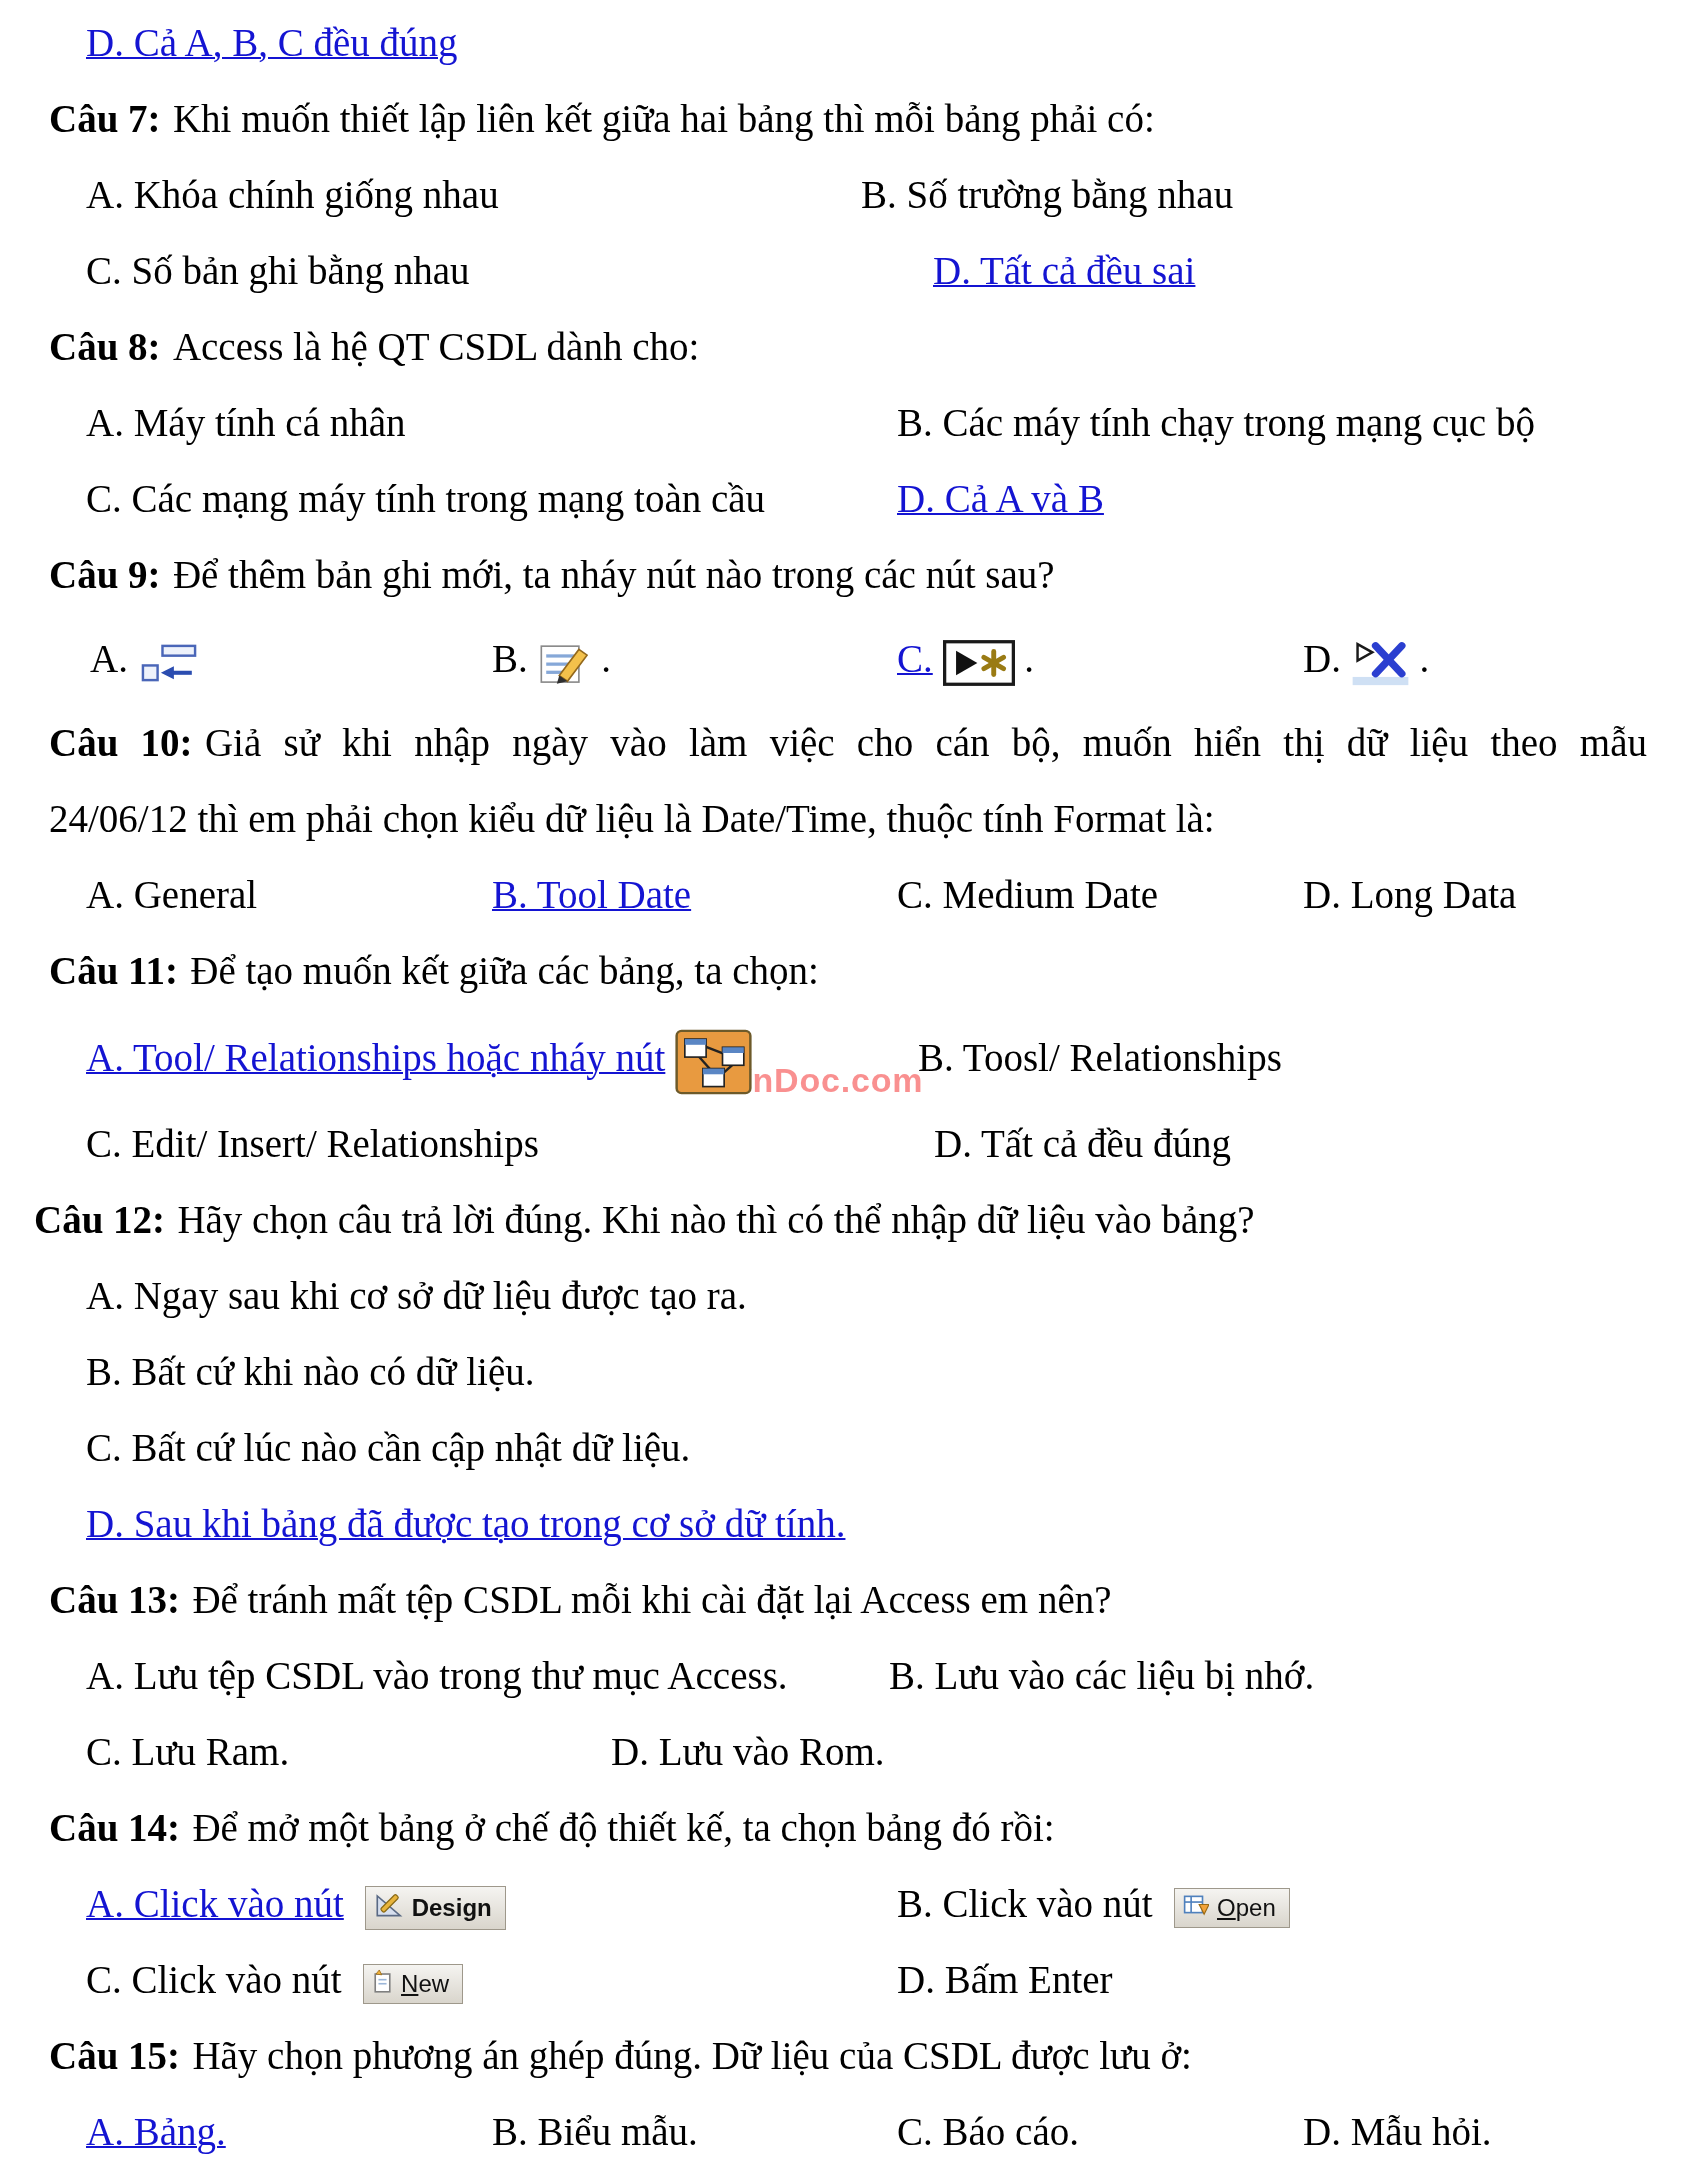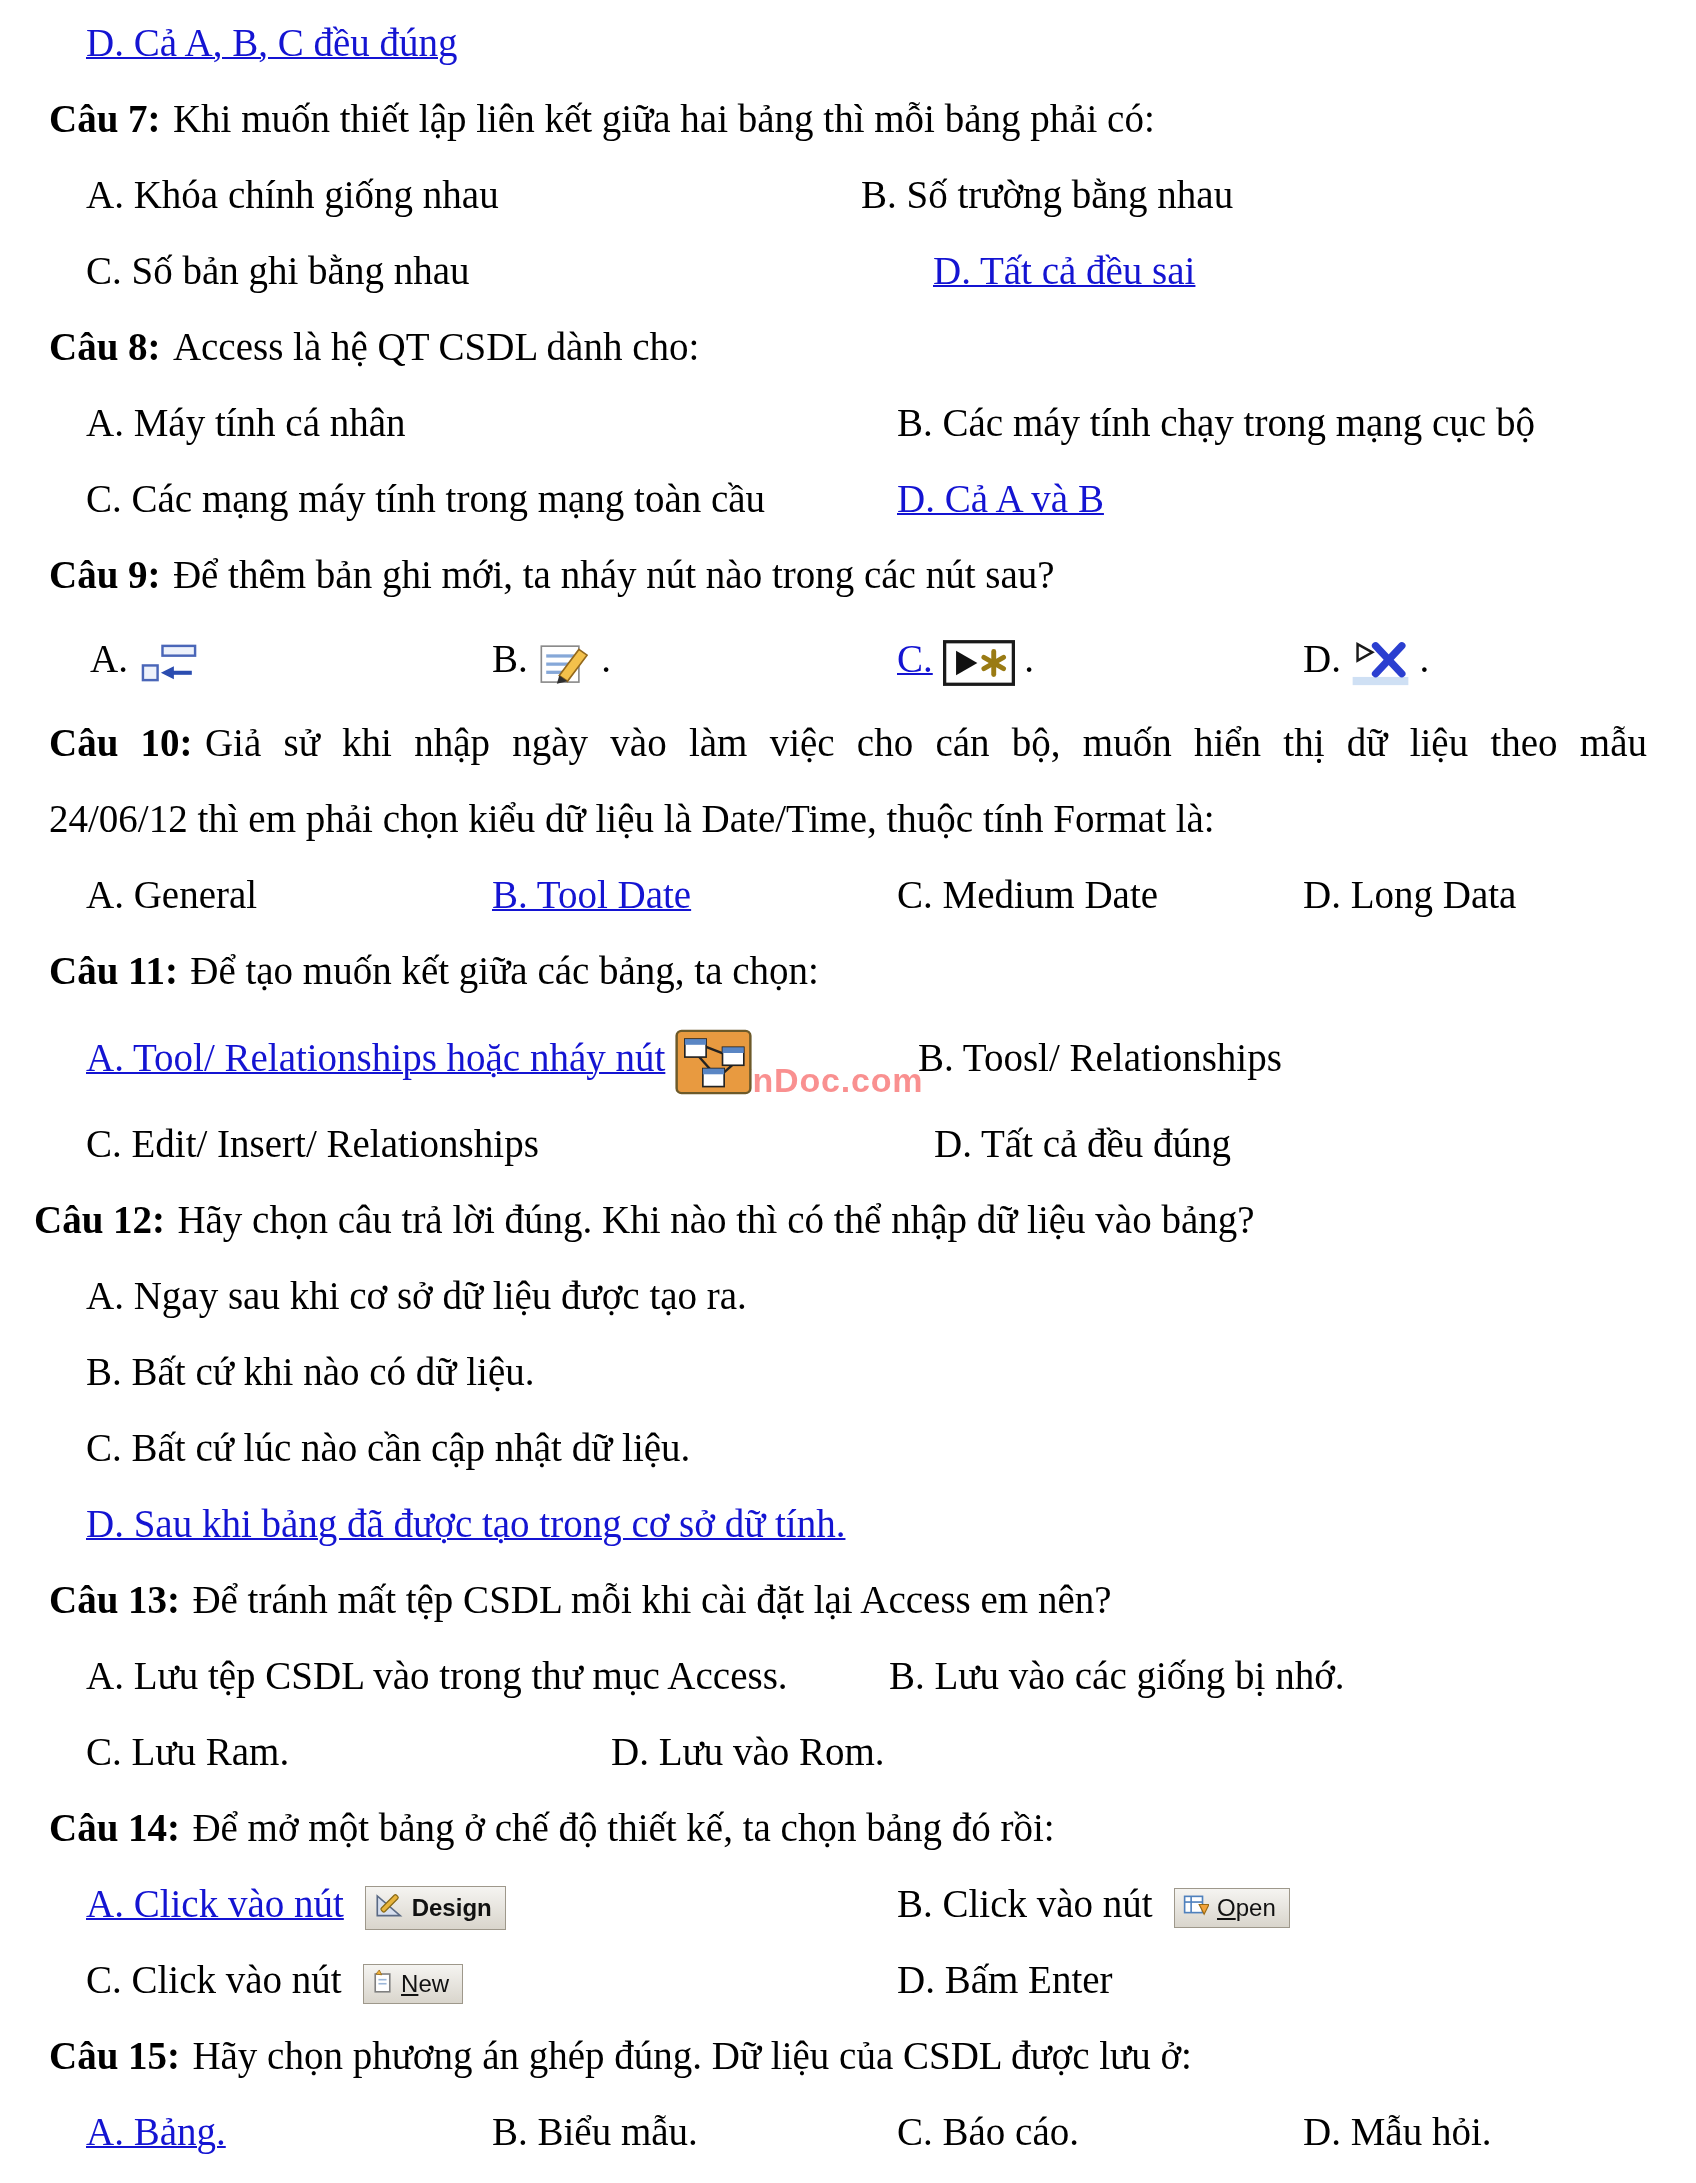--- a/index.html
+++ b/index.html
@@ -179,21 +179,21 @@
     <span class="t blue" style="left:86px">D. Sau khi bảng đã được tạo trong cơ sở dữ tính.</span>
   </div>
 
   <div class="row">
     <span class="t" style="left:49px">
       <span class="lbl">Câu 13:</span><span>Để tránh mất tệp CSDL mỗi khi cài đặt lại Access em nên?</span>
     </span>
   </div>
   <div class="row">
     <span class="t" style="left:86px">A. Lưu tệp CSDL vào trong thư mục Access.</span>
-    <span class="t" style="left:889px">B. Lưu vào các giống bị nhớ.</span>
+    <span class="t" style="left:889px">B. Lưu vào các liệu bị nhớ.</span>
   </div>
   <div class="row">
     <span class="t" style="left:86px">C. Lưu Ram.</span>
     <span class="t" style="left:611px">D. Lưu vào Rom.</span>
   </div>
 
   <div class="row">
     <span class="t" style="left:49px">
       <span class="lbl">Câu 14:</span><span>Để mở một bảng ở chế độ thiết kế, ta chọn bảng đó rồi:</span>
     </span>

